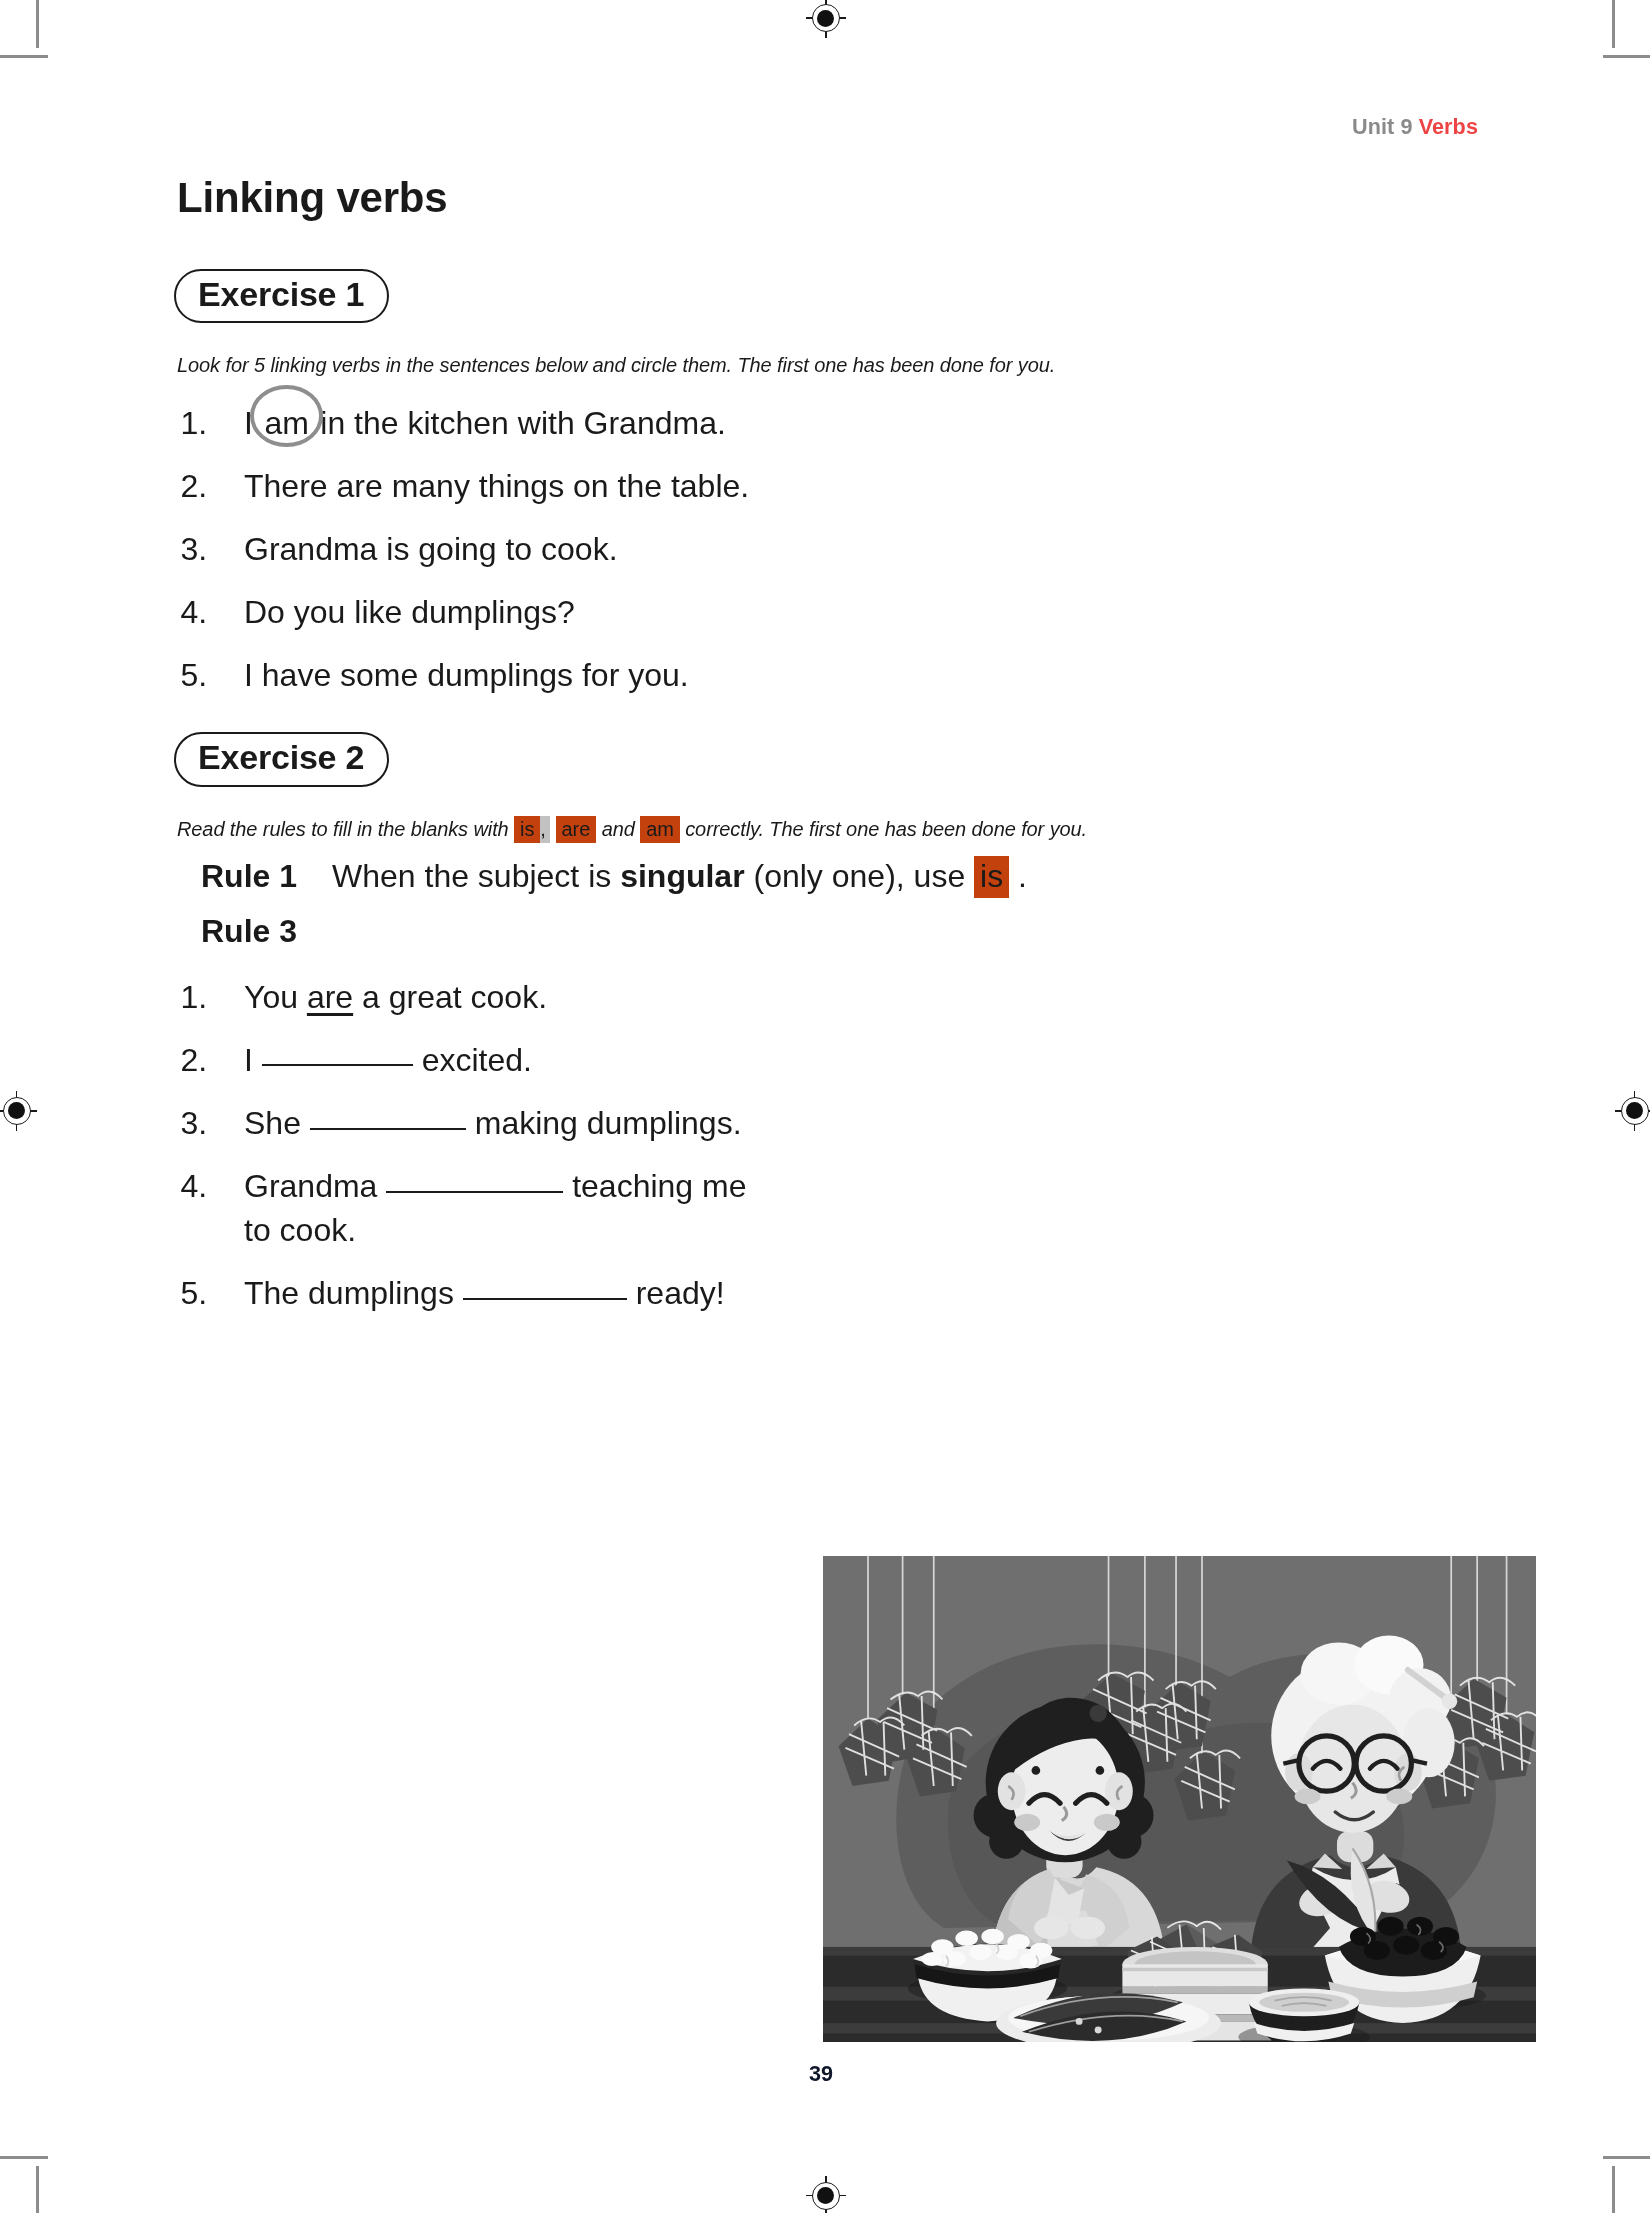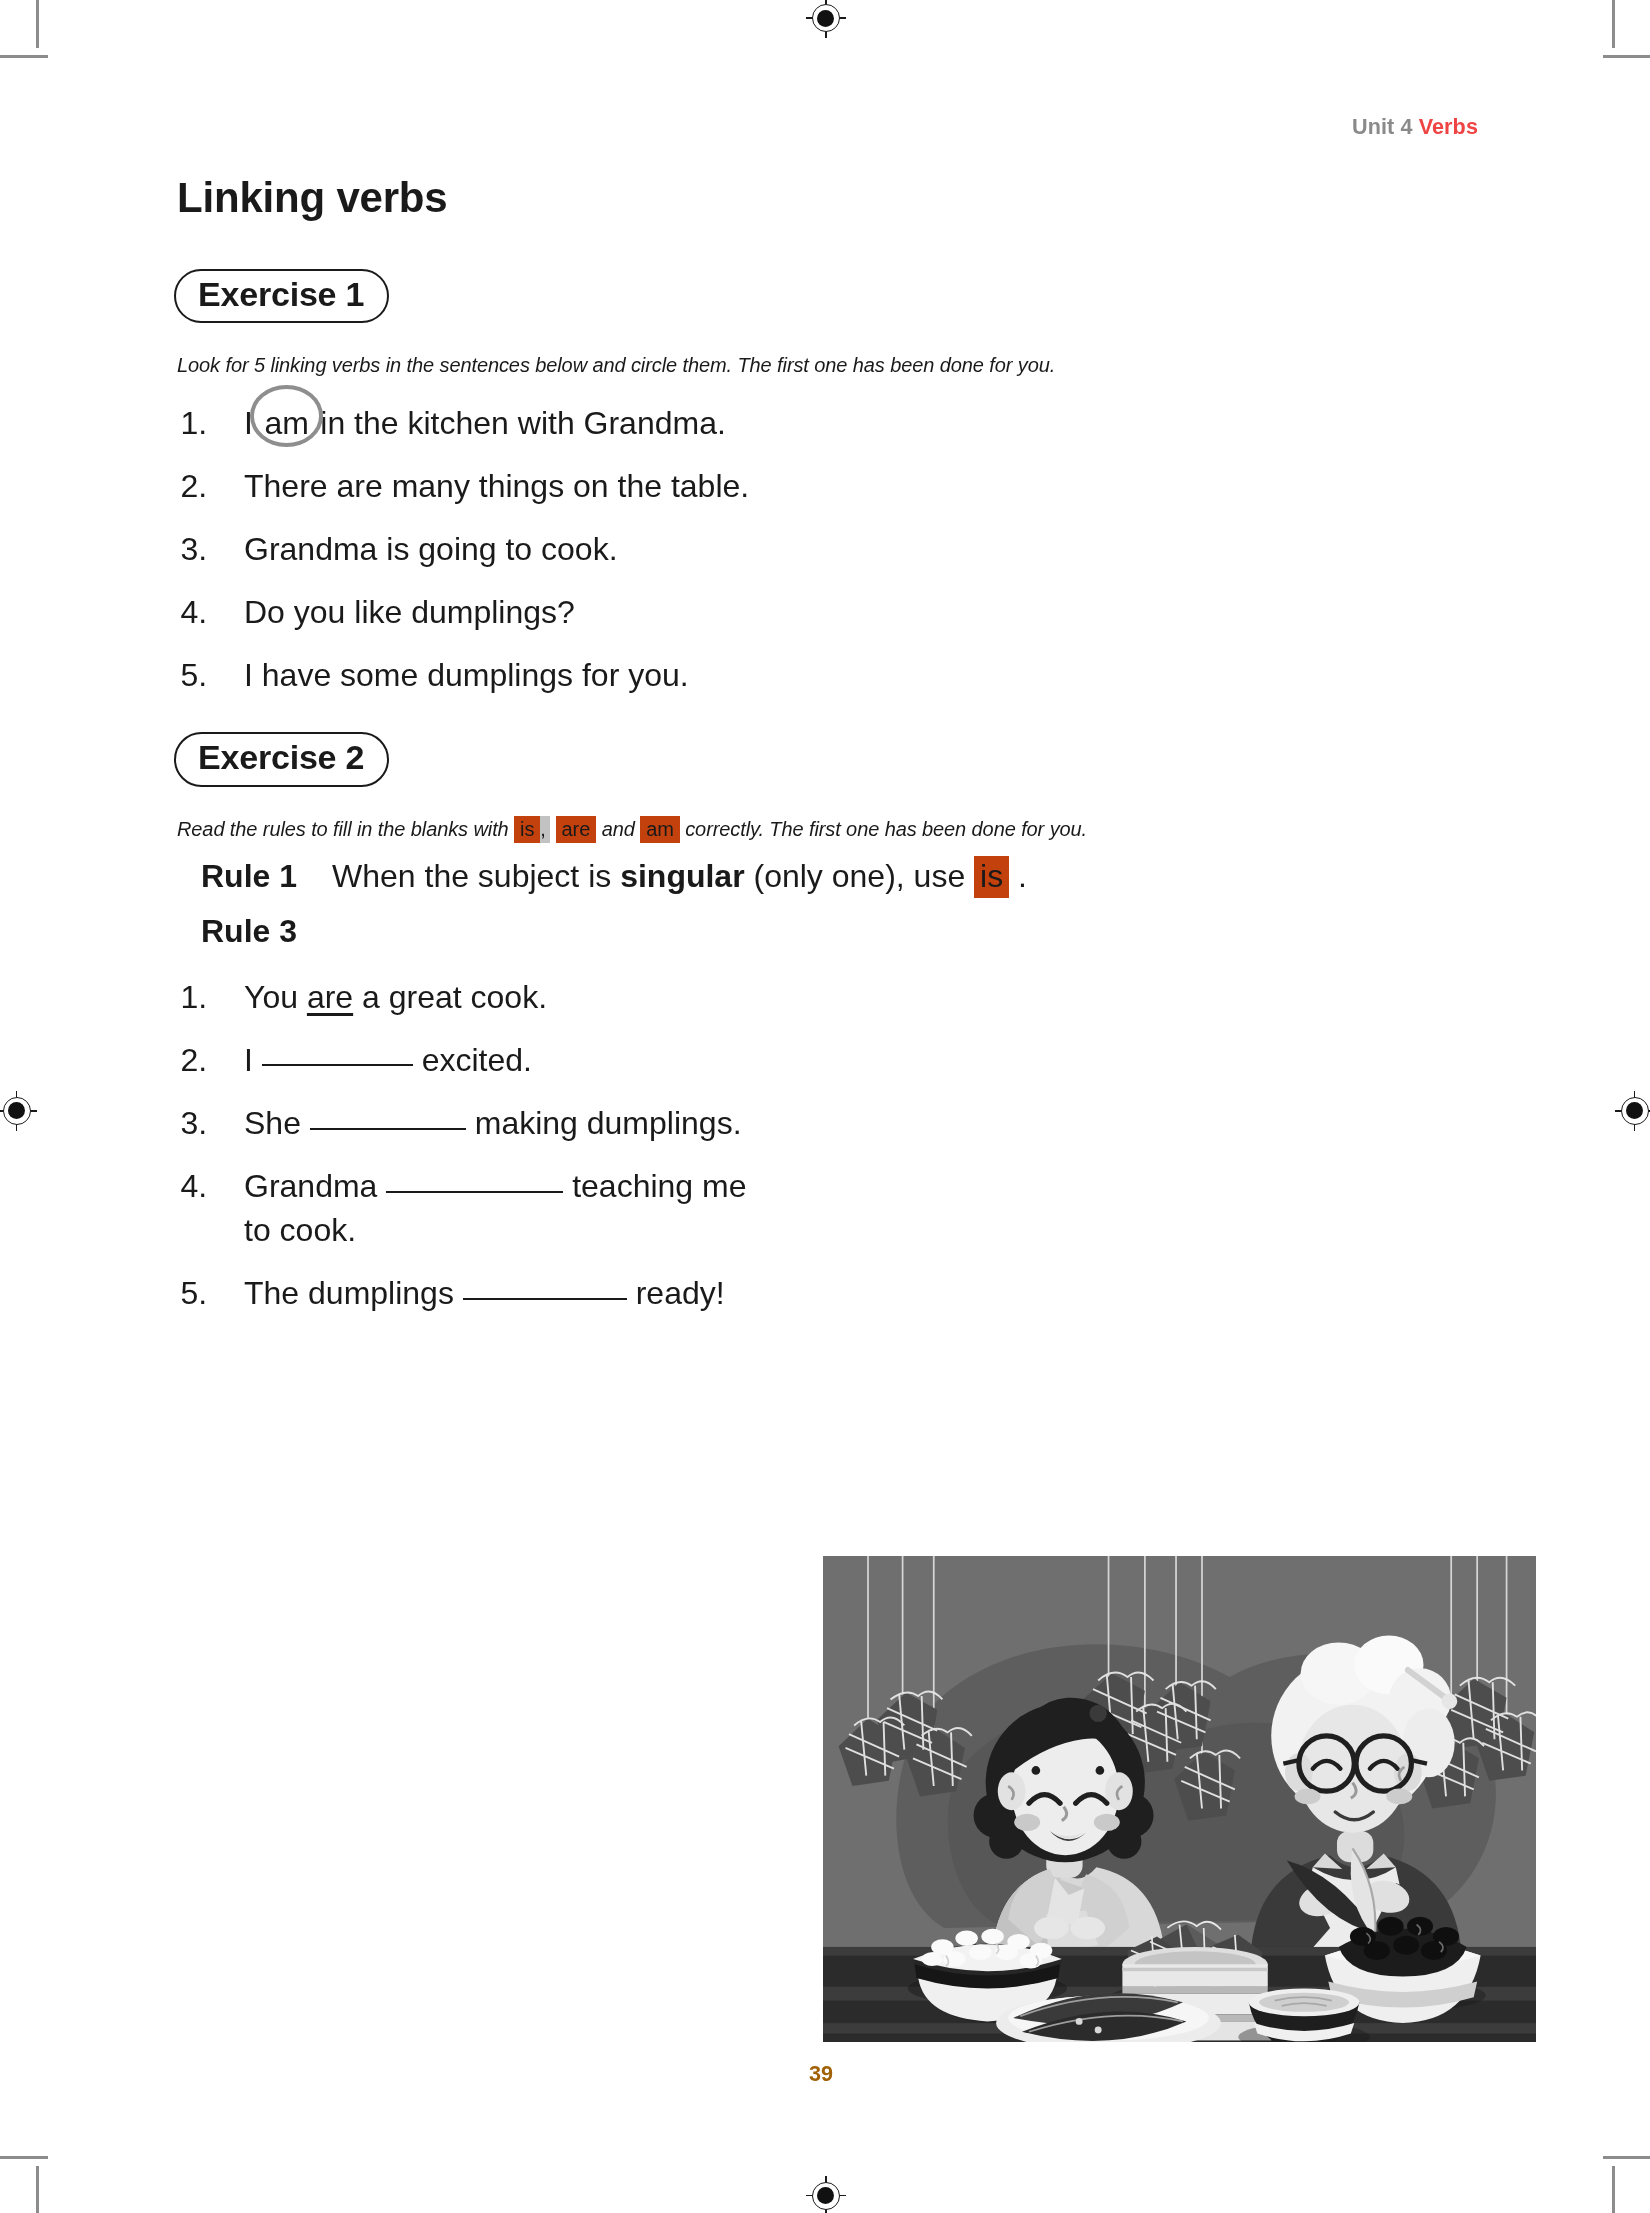--- a/index.html
+++ b/index.html
@@ -171,21 +171,21 @@
     overflow: hidden;
     background: #6e6e6e;
   }
   .illus svg { display: block; width: 100%; height: 100%; }
 
   .page-num {
     position: absolute;
     left: 809px; top: 2061px;
     font-size: 21.6px;
     font-weight: 700;
-    color: #a16207;
+    color: #0f172a;
   }
 </style>
 </head>
 <body>
 
 <div class="crop v" style="left:36px; top:0;"></div>
 <div class="crop h" style="left:0; top:55px;"></div>
 
 <div class="crop v" style="right:36px; top:0;"></div>
 <div class="crop h" style="right:0; top:55px;"></div>
@@ -220,21 +220,21 @@
 <div class="reg" style="right:-3.5px; top:1091px;">
   <div class="cx"></div>
   <div class="cy"></div>
   <div class="ring"></div>
   <div class="dot"></div>
 </div>
 
 <div class="page">
 
   <div class="running-head">
-    <span class="unit">Unit 4</span>
+    <span class="unit">Unit 9</span>
     <span class="sect">Verbs</span>
   </div>
 
   <div class="content">
 
     <h1 class="page-title">Linking verbs</h1>
 
     <div>
       <div class="ex-badge">Exercise 1</div>
 

